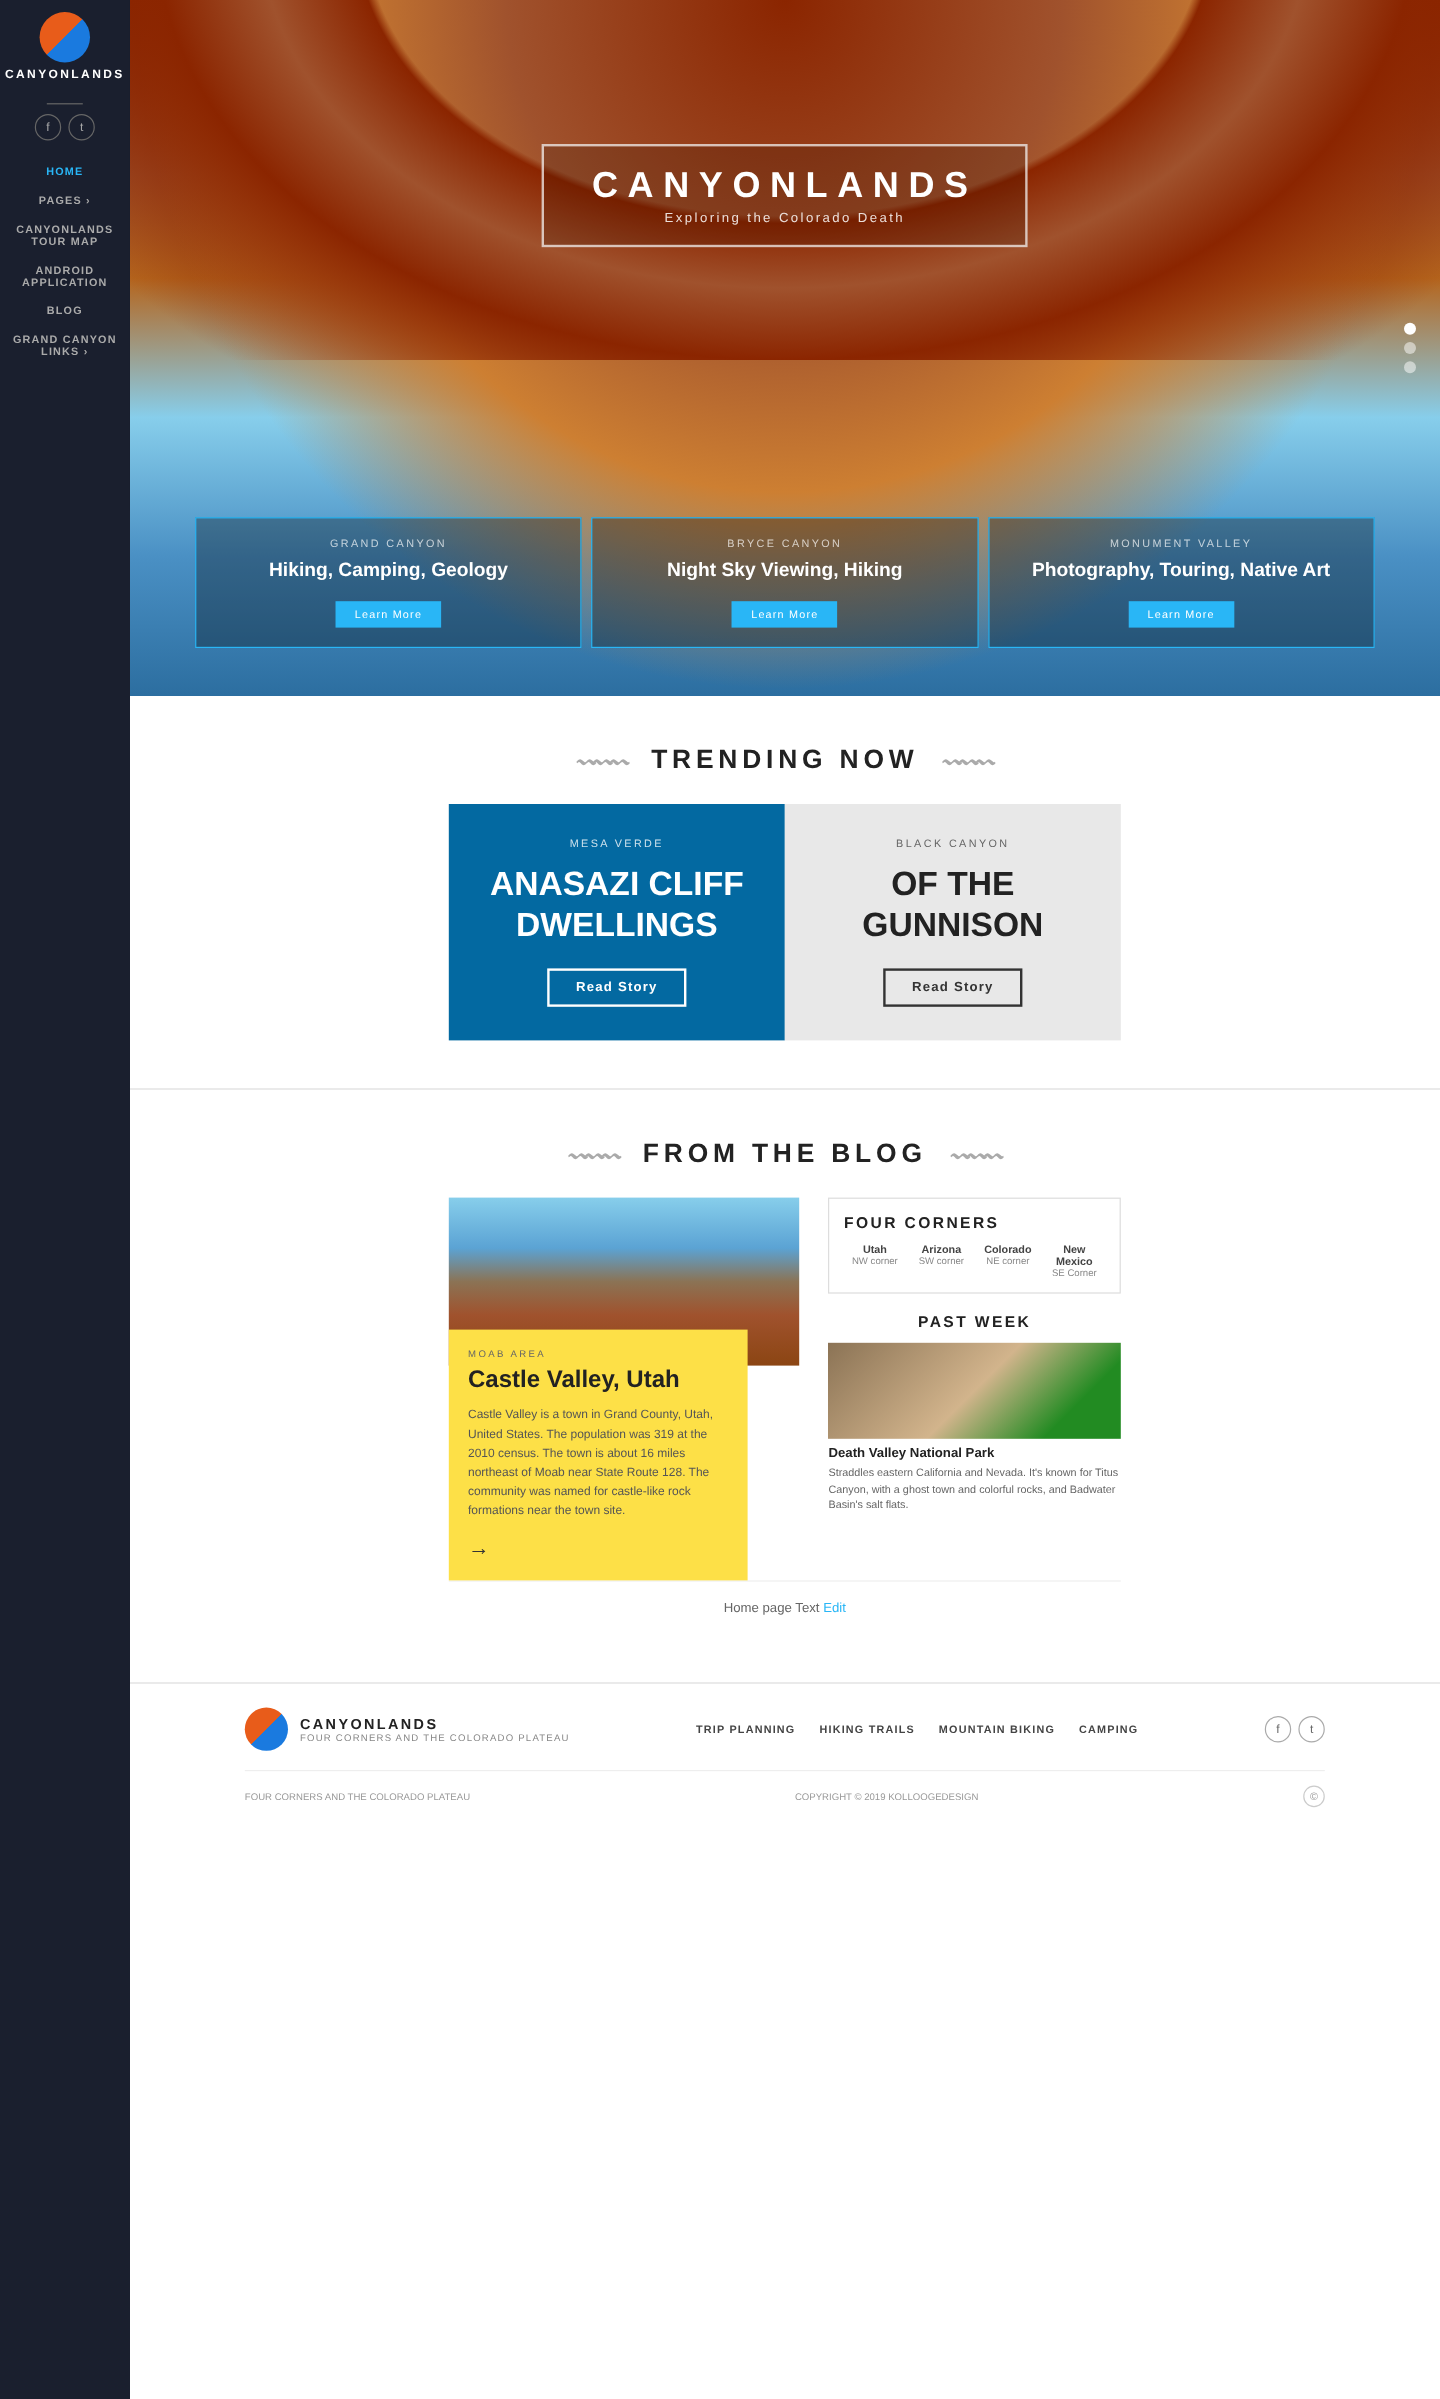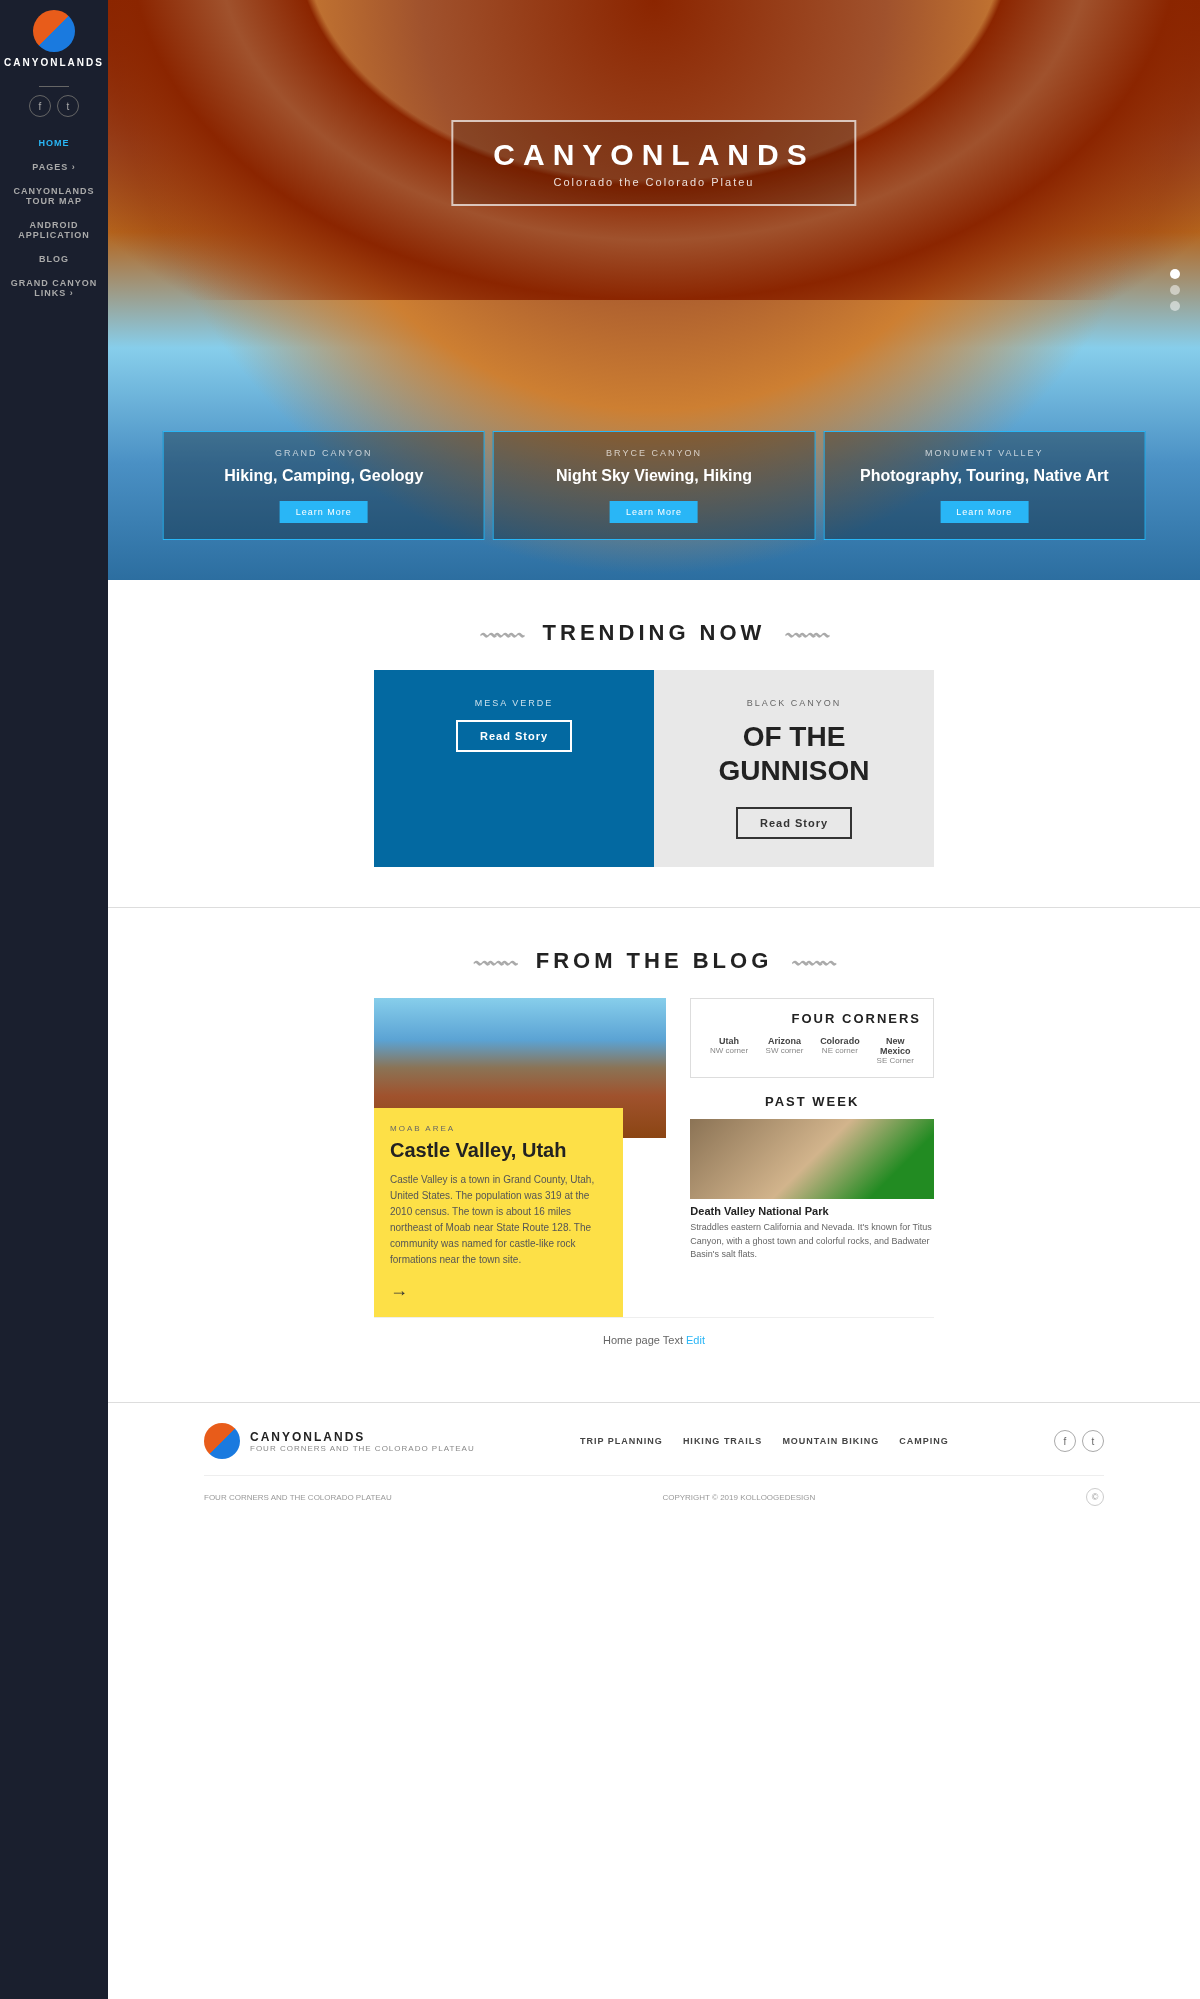--- a/index.html
+++ b/index.html
@@ -327,21 +327,21 @@
     .four-corners-box {
       border: 1px solid #ddd;
       padding: 12px;
       margin-bottom: 16px;
     }
     .four-corners-title {
       font-size: 13px;
       font-weight: bold;
       letter-spacing: 2px;
       color: #222;
-      text-align: right;
+      text-align: left;
       margin-bottom: 10px;
     }
     .corners-grid {
       display: grid;
       grid-template-columns: 1fr 1fr 1fr 1fr;
       gap: 4px;
       text-align: center;
     }
     .corner-item {
       font-size: 8px;
@@ -510,21 +510,21 @@
 </div>
 
 <div class="main-content">
 
   <section class="hero">
     <div class="hero-bg"></div>
     <div class="hero-arch"></div>
 
     <div class="hero-title-box">
       <div class="hero-title-text">CANYONLANDS</div>
-      <div class="hero-subtitle">Colorado the Colorado Plateu</div>
+      <div class="hero-subtitle">Exploring the Colorado Death</div>
     </div>
 
     <div class="hero-dots">
       <div class="hero-dot active"></div>
       <div class="hero-dot"></div>
       <div class="hero-dot"></div>
     </div>
 
     <div class="feature-cards">
       <div class="feature-card">
@@ -547,20 +547,21 @@
 
   <section class="trending-section">
     <div class="section-header">
       <span class="wave-deco">〰〰〰</span>
       <h2 class="section-title">TRENDING NOW</h2>
       <span class="wave-deco">〰〰〰</span>
     </div>
     <div class="trending-cards">
       <div class="trending-card-blue">
         <div class="trending-location">MESA VERDE</div>
+        <div class="trending-card-title">ANASAZI CLIFF DWELLINGS</div>
         <button class="read-story-btn-white">Read Story</button>
       </div>
       <div class="trending-card-gray">
         <div class="trending-location">BLACK CANYON</div>
         <div class="trending-card-title">OF THE GUNNISON</div>
         <button class="read-story-btn-dark">Read Story</button>
       </div>
     </div>
   </section>
 

